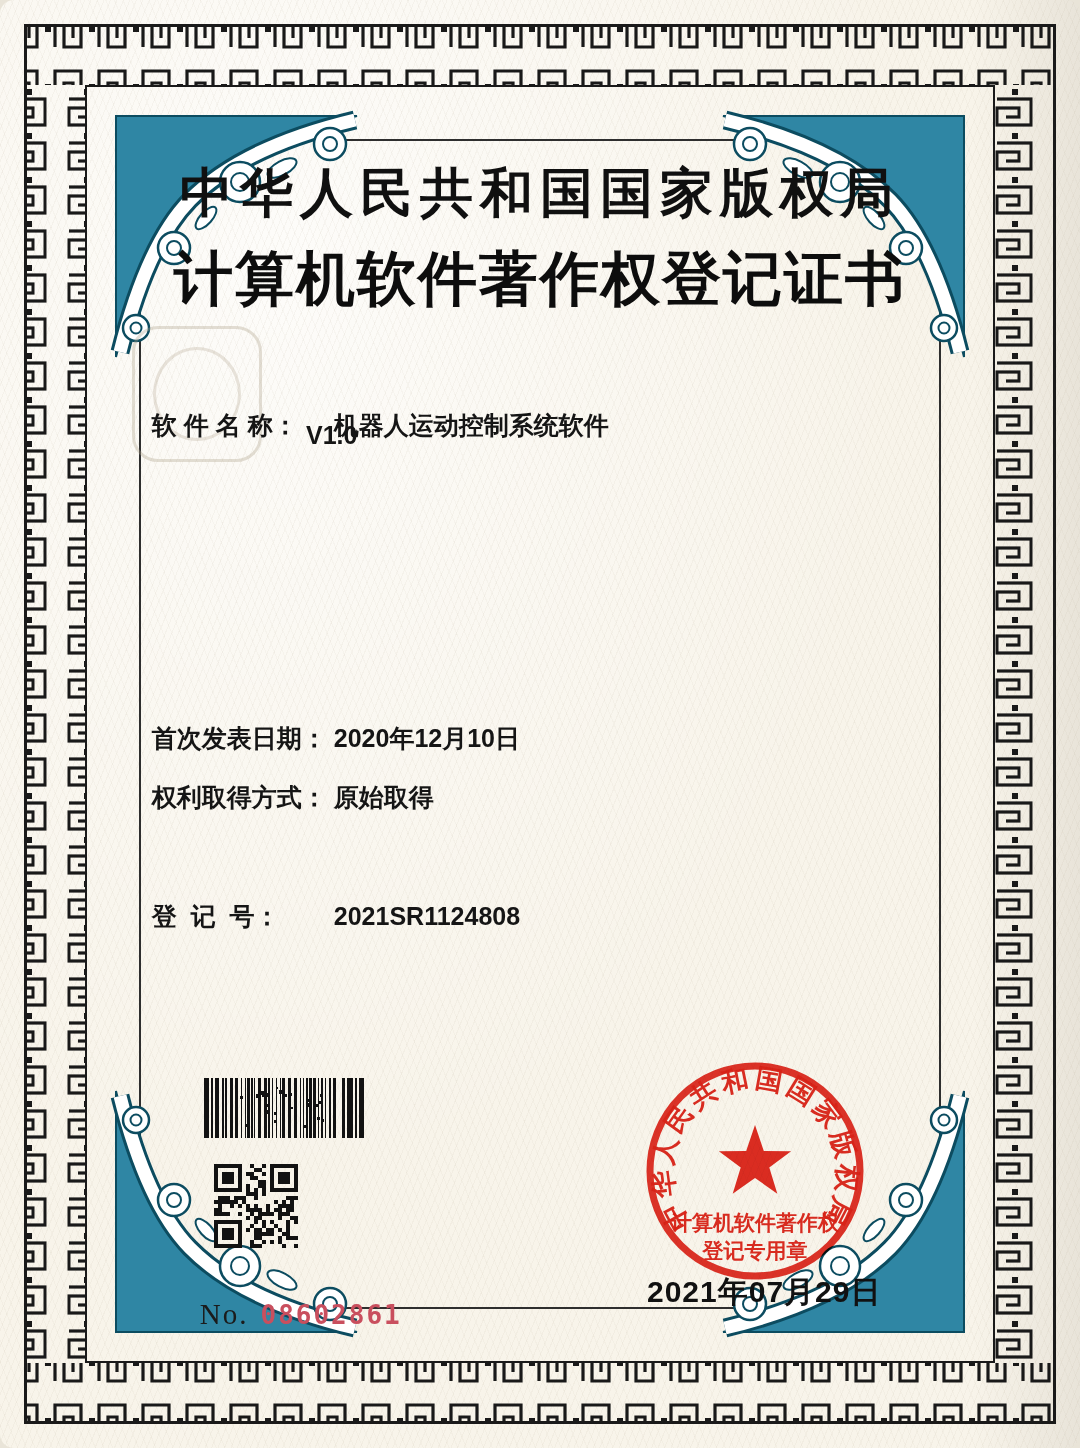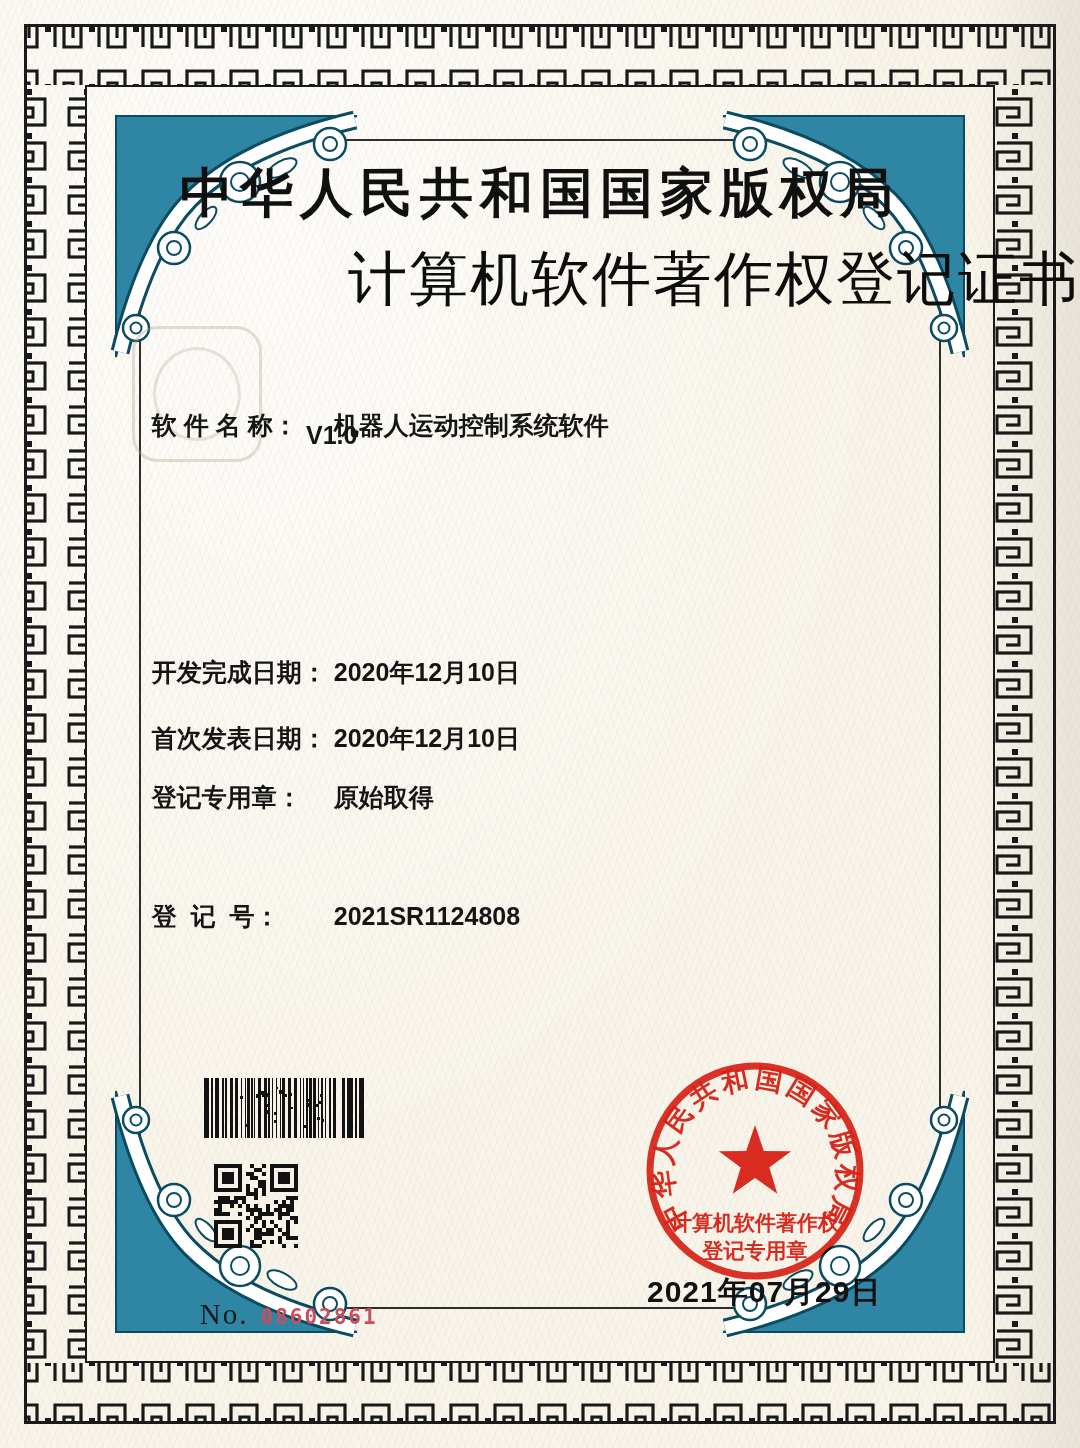--- a/index.html
+++ b/index.html
@@ -6,47 +6,48 @@
   body{width:1080px;height:1448px;overflow:hidden;background:#e9e4d8;}
   .page{
     position:relative;width:1080px;height:1448px;
     font-family:"Liberation Sans","DejaVu Sans",sans-serif;color:#151515;
     background:
       repeating-linear-gradient(112deg, rgba(182,170,148,0.09) 0 1px, rgba(0,0,0,0) 1px 6px),
       repeating-linear-gradient(68deg, rgba(182,170,148,0.07) 0 1px, rgba(0,0,0,0) 1px 8px),
       radial-gradient(ellipse at 25% 18%, rgba(255,255,255,0.75), rgba(255,255,255,0) 55%),
       linear-gradient(90deg, rgba(0,0,0,0) 90%, rgba(120,110,95,0.12)),
       #f8f4ea;
+    border-radius: 14px;
   }
   .border-svg{position:absolute;left:0;top:0;}
   .wm{position:absolute;left:132px;top:326px;width:124px;height:130px;
       border:3px solid rgba(176,163,140,.35);border-radius:26px;}
   .wm::after{content:"";position:absolute;inset:18px;border:3px solid rgba(176,163,140,.28);border-radius:50%;}
   .issuer{position:absolute;top:158px;left:0;width:100%;text-align:center;
       font-size:53px;font-weight:700;letter-spacing:7px;color:#101010;}
-  .doctitle{position:absolute;top:240px;left:0;width:100%;text-align:right;
-      font-size:59px;font-weight:400;letter-spacing:2px;color:#0d0d0d;}
+  .doctitle{position:absolute;top:240px;left:0;width:100%;text-align:center;
+      font-size:59px;font-weight:700;letter-spacing:2px;color:#0d0d0d;}
   .certno{position:absolute;top:324px;left:652px;font-size:21px;font-weight:700;white-space:pre;}
   .certno .val{margin-left:23px;}
   .row{position:absolute;left:124px;font-size:25px;font-weight:700;white-space:pre;}
   .row .lab{display:inline-block;width:182px;}
   .r1{top:380px;} .r2{top:505px;} .r3{top:627px;} .r4{top:693px;}
   .r5{top:752px;} .r6{top:815px;} .r7{top:871px;}
   .v2{position:absolute;left:306px;top:421px;font-size:25px;font-weight:700;}
   .statement{position:absolute;left:120px;top:930px;width:880px;
       font-size:26px;font-weight:600;line-height:67px;letter-spacing:1px;}
   .statement .l1{text-indent:30px;}
   .barcode{position:absolute;left:204px;top:1078px;width:166px;height:60px;}
   .barcode .bar{position:absolute;top:0;bottom:0;background:#121212;}
   .barcode .dot{position:absolute;background:#121212;}
   .qrcode{position:absolute;left:214px;top:1164px;width:84px;height:84px;}
   .qrcode .m{position:absolute;width:4px;height:4px;background:#121212;}
   .serial{position:absolute;left:182px;top:1280px;white-space:pre;}
   .serial .p{font-family:"Liberation Serif","DejaVu Serif",serif;font-size:29px;color:#1b1b1b;letter-spacing:2px;}
-  .serial .n{font-family:"DejaVu Sans Mono","Liberation Mono",monospace;font-size:21px;
+  .serial .n{font-family:"DejaVu Sans Mono","Liberation Mono",monospace;font-size:26px;
       color:#c94f5e;margin-left:12px;letter-spacing:2px;font-weight:600;margin-top:20px;}
   .issue-date{position:absolute;left:647px;top:1272px;font-size:30px;font-weight:700;letter-spacing:1px;color:#111;}
   .seal{position:absolute;left:638px;top:1054px;width:234px;height:234px;mix-blend-mode:multiply;}
 </style>
 </head>
 <body>
 
 <div class="page">
 
   <svg class="border-svg" width="1080" height="1448" viewBox="0 0 1080 1448" aria-hidden="true">
@@ -93,30 +94,27 @@
   <div class="issuer">中华人民共和国国家版权局</div>
   <div class="doctitle">计算机软件著作权登记证书</div>
 
 
   <div class="row r1">
     <span class="lab">软 件 名 称：</span><span class="val">机器人运动控制系统软件</span>
   </div>
   <div class="v2">V1.0</div>
 
 
-  <div class="row r3">
-    <span class="lab">开发完成日期：</span><span class="val">2020年12月10日</span>
-  </div>
 
   <div class="row r4">
     <span class="lab">首次发表日期：</span><span class="val">2020年12月10日</span>
   </div>
 
   <div class="row r5">
-    <span class="lab">登记专用章：</span><span class="val">原始取得</span>
+    <span class="lab">权利取得方式：</span><span class="val">原始取得</span>
   </div>
 
 
   <div class="row r7">
     <span class="lab">登  记  号：</span><span class="val">2021SR1124808</span>
   </div>
 
 
   <div class="barcode" id="barcode">
       <div class="bar" style="left: 0px; width: 5px;"></div>

